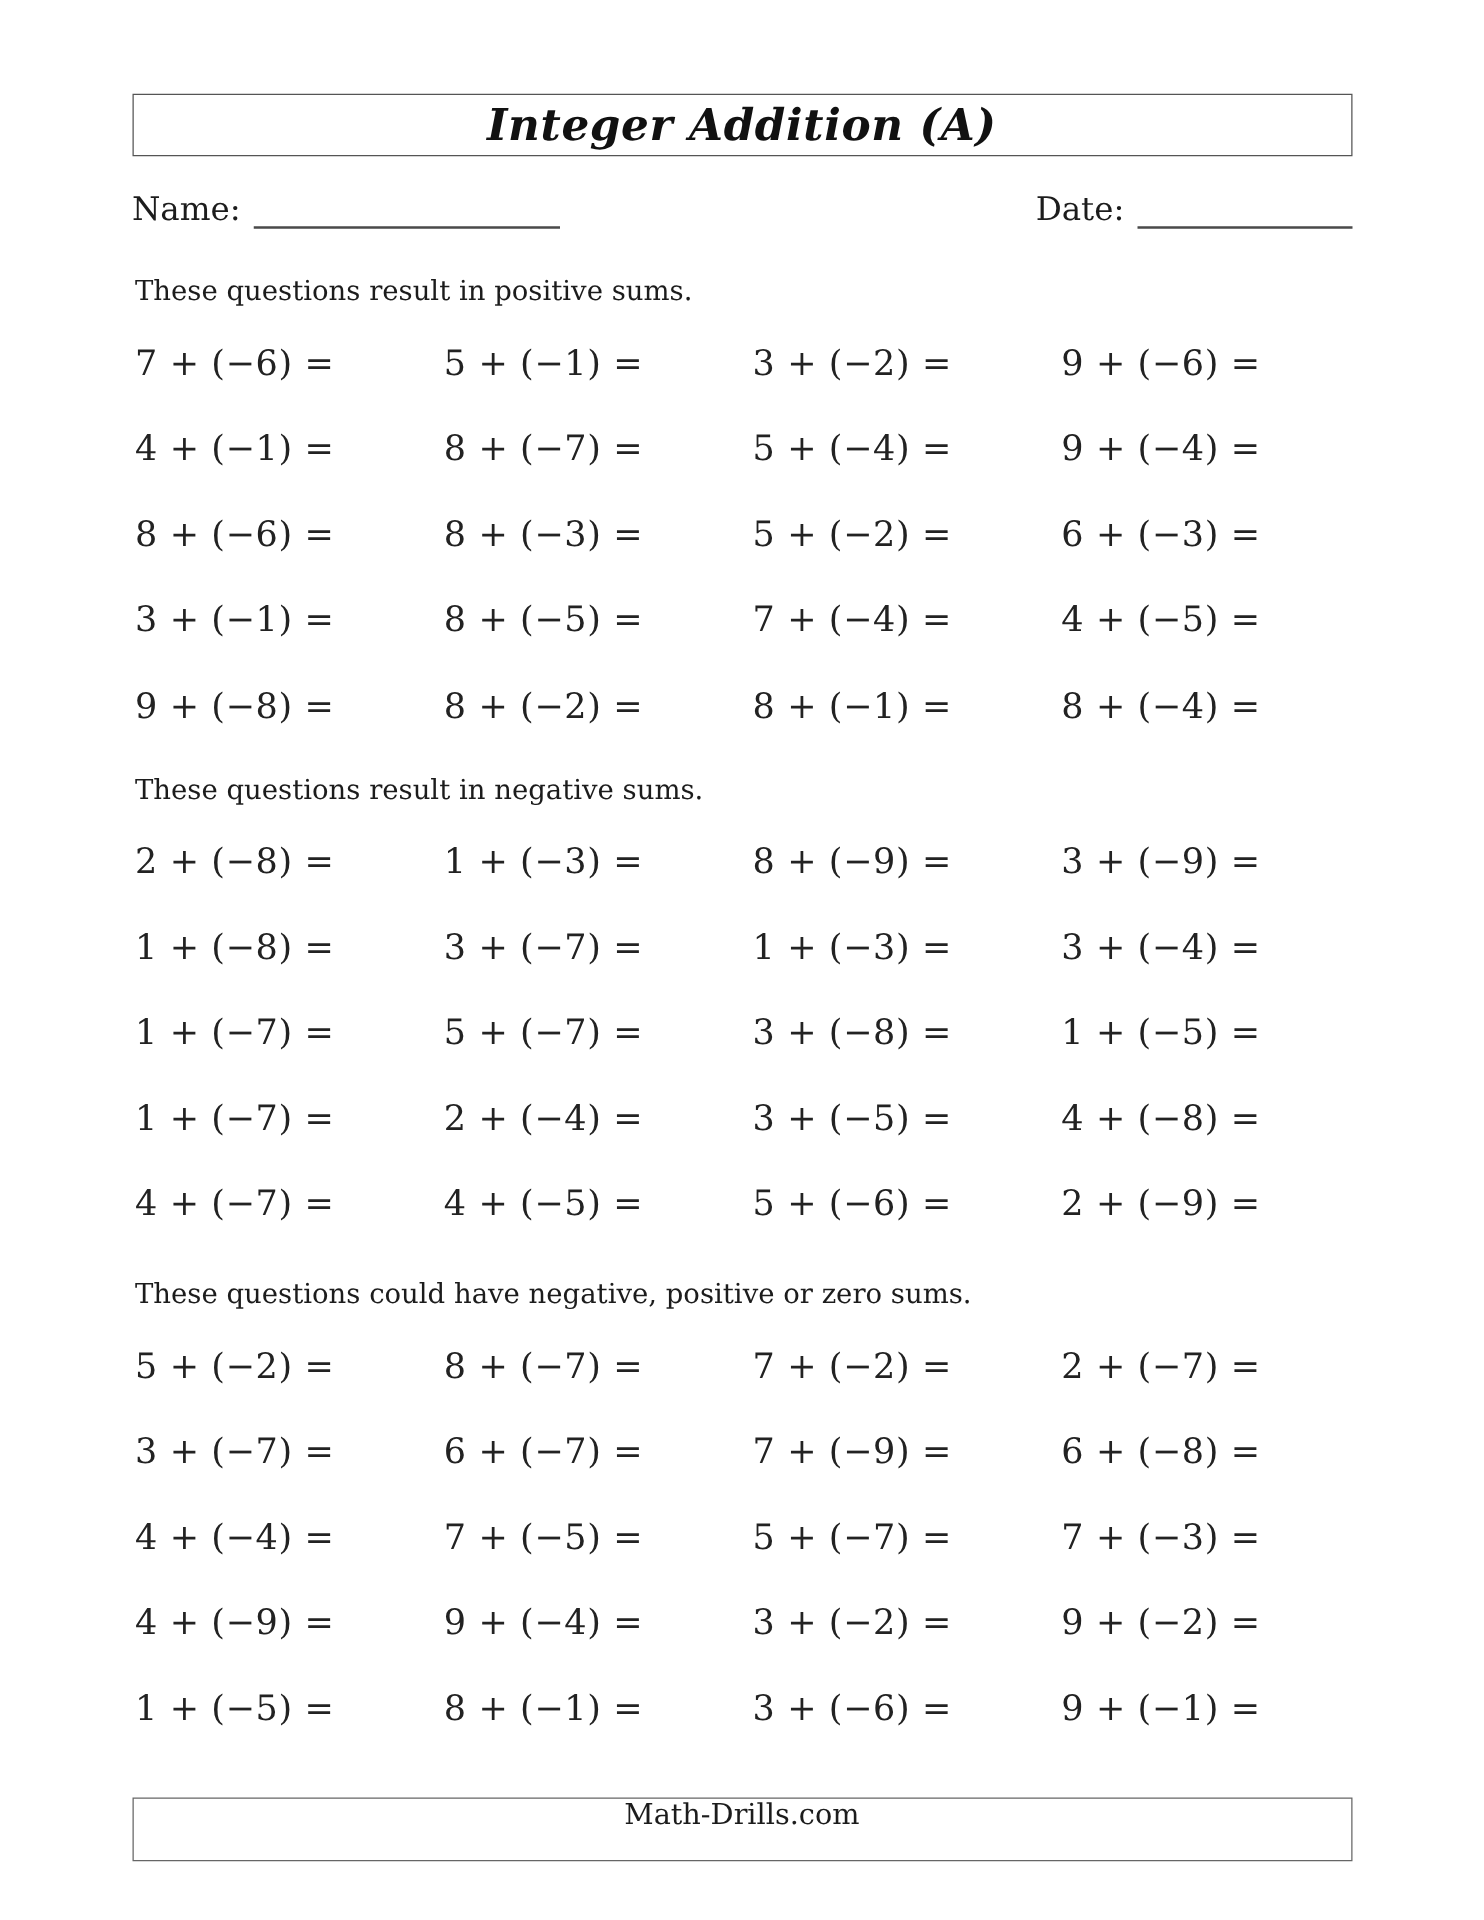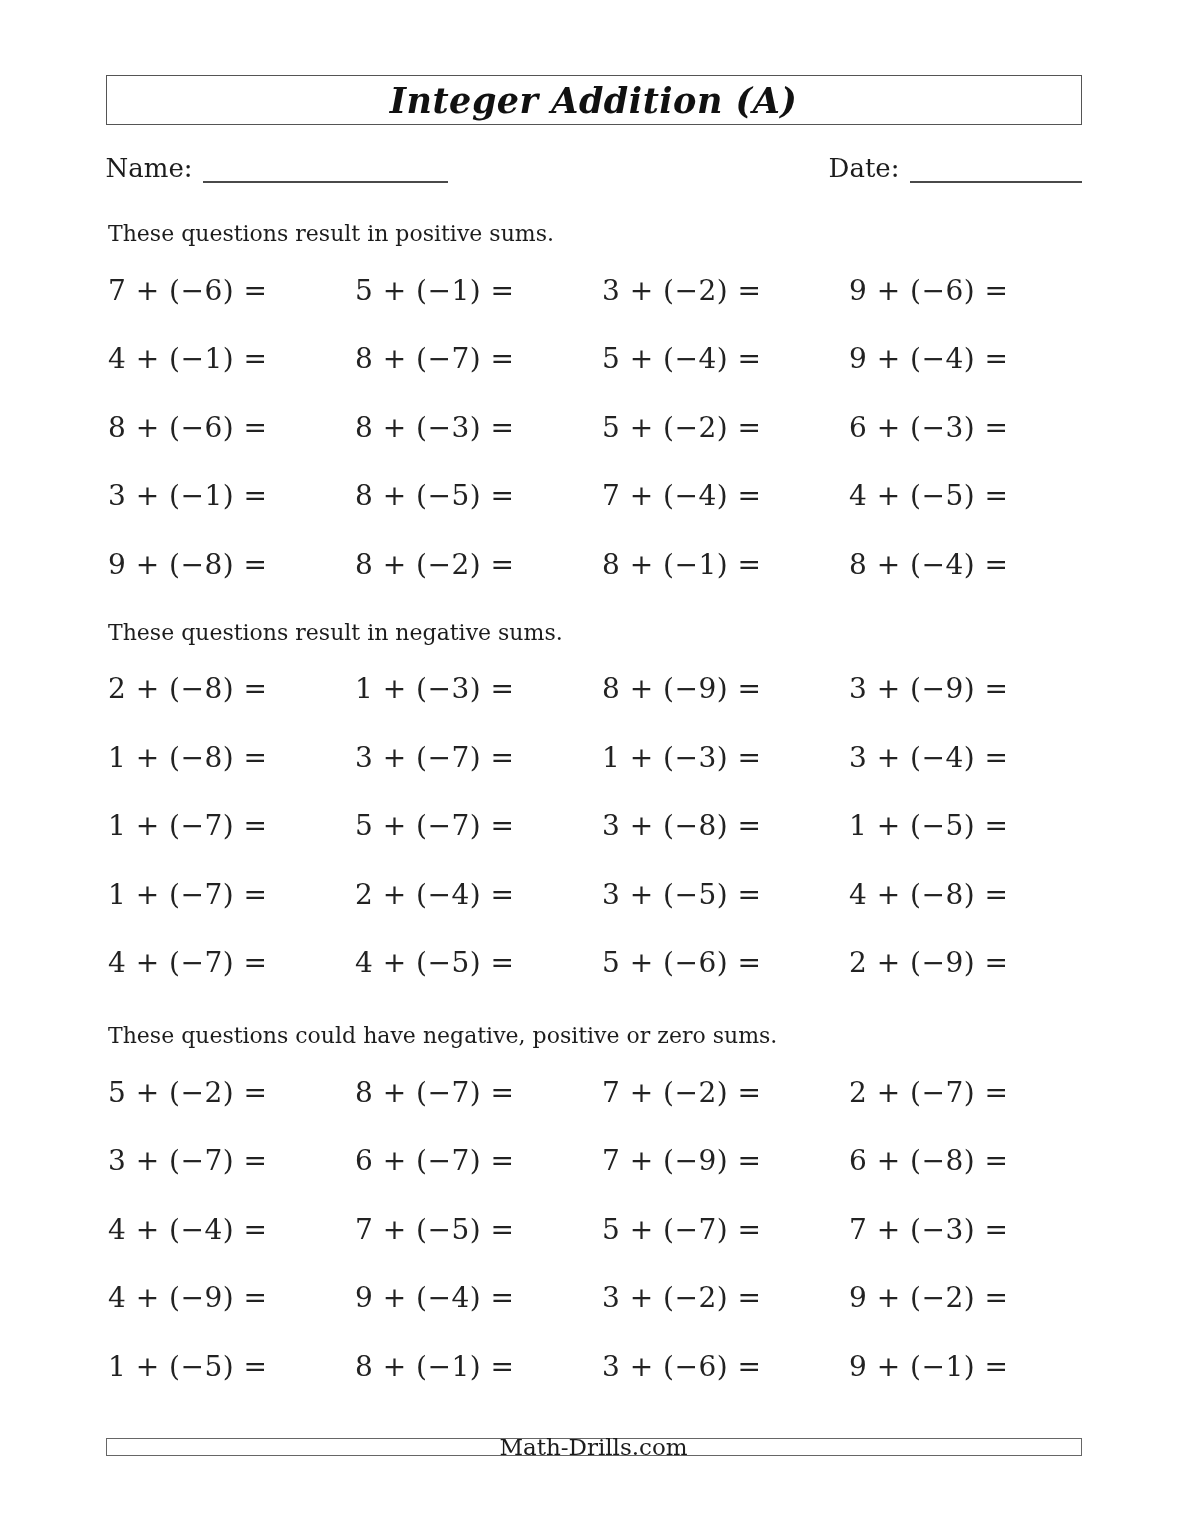--- a/index.html
+++ b/index.html
@@ -90,24 +90,24 @@
     white-space: nowrap;
   }
 
   .footer-box {
     position: absolute;
     box-sizing: border-box;
     left: 50%;
     transform: translateX(-50%);
     top: 1438px;
     width: 976px;
-    height: 18px;
+    height: 51px;
     border: 1.5px solid #666666;
     display: flex;
-    align-items: center;
+    align-items: flex-start;
     justify-content: center;
   }
   .footer-box span {
     font-size: 23px;
     color: #1c1c1c;
   }
 </style>
 </head>
 <body>
 

